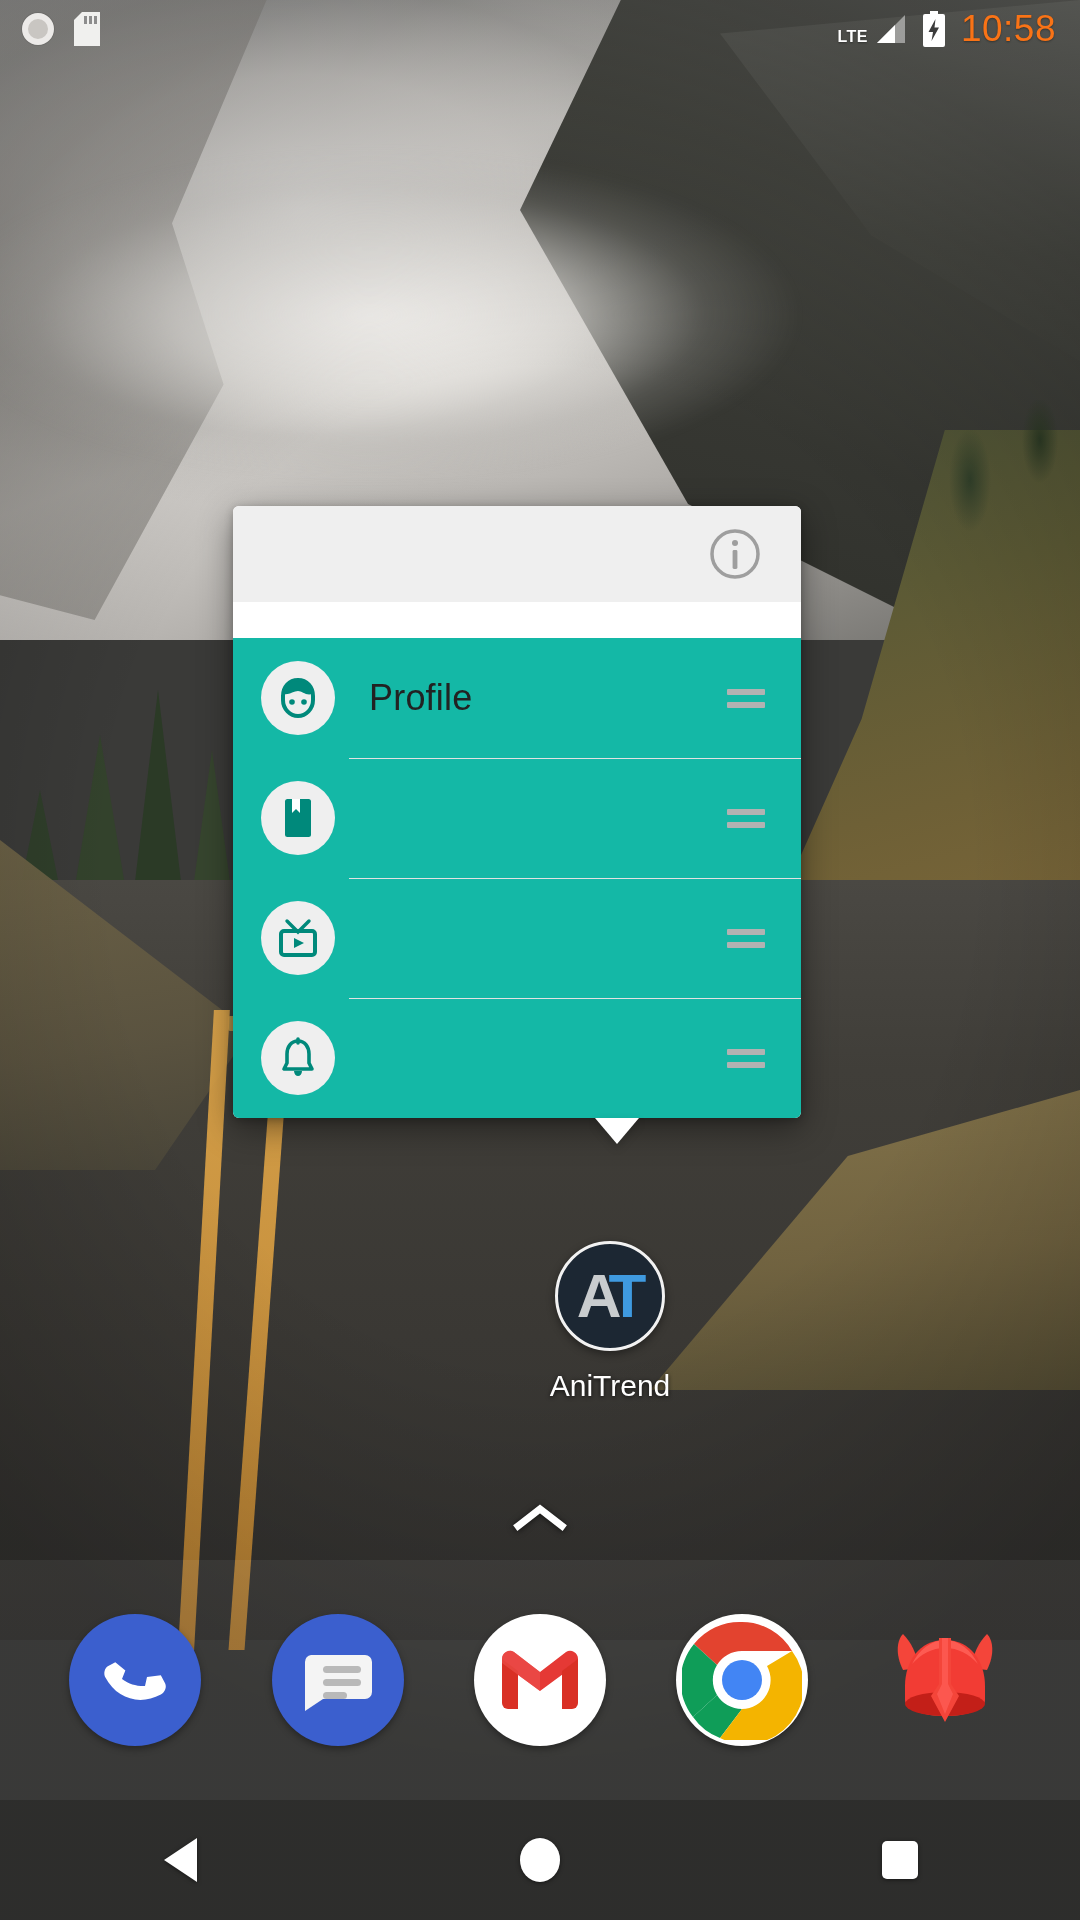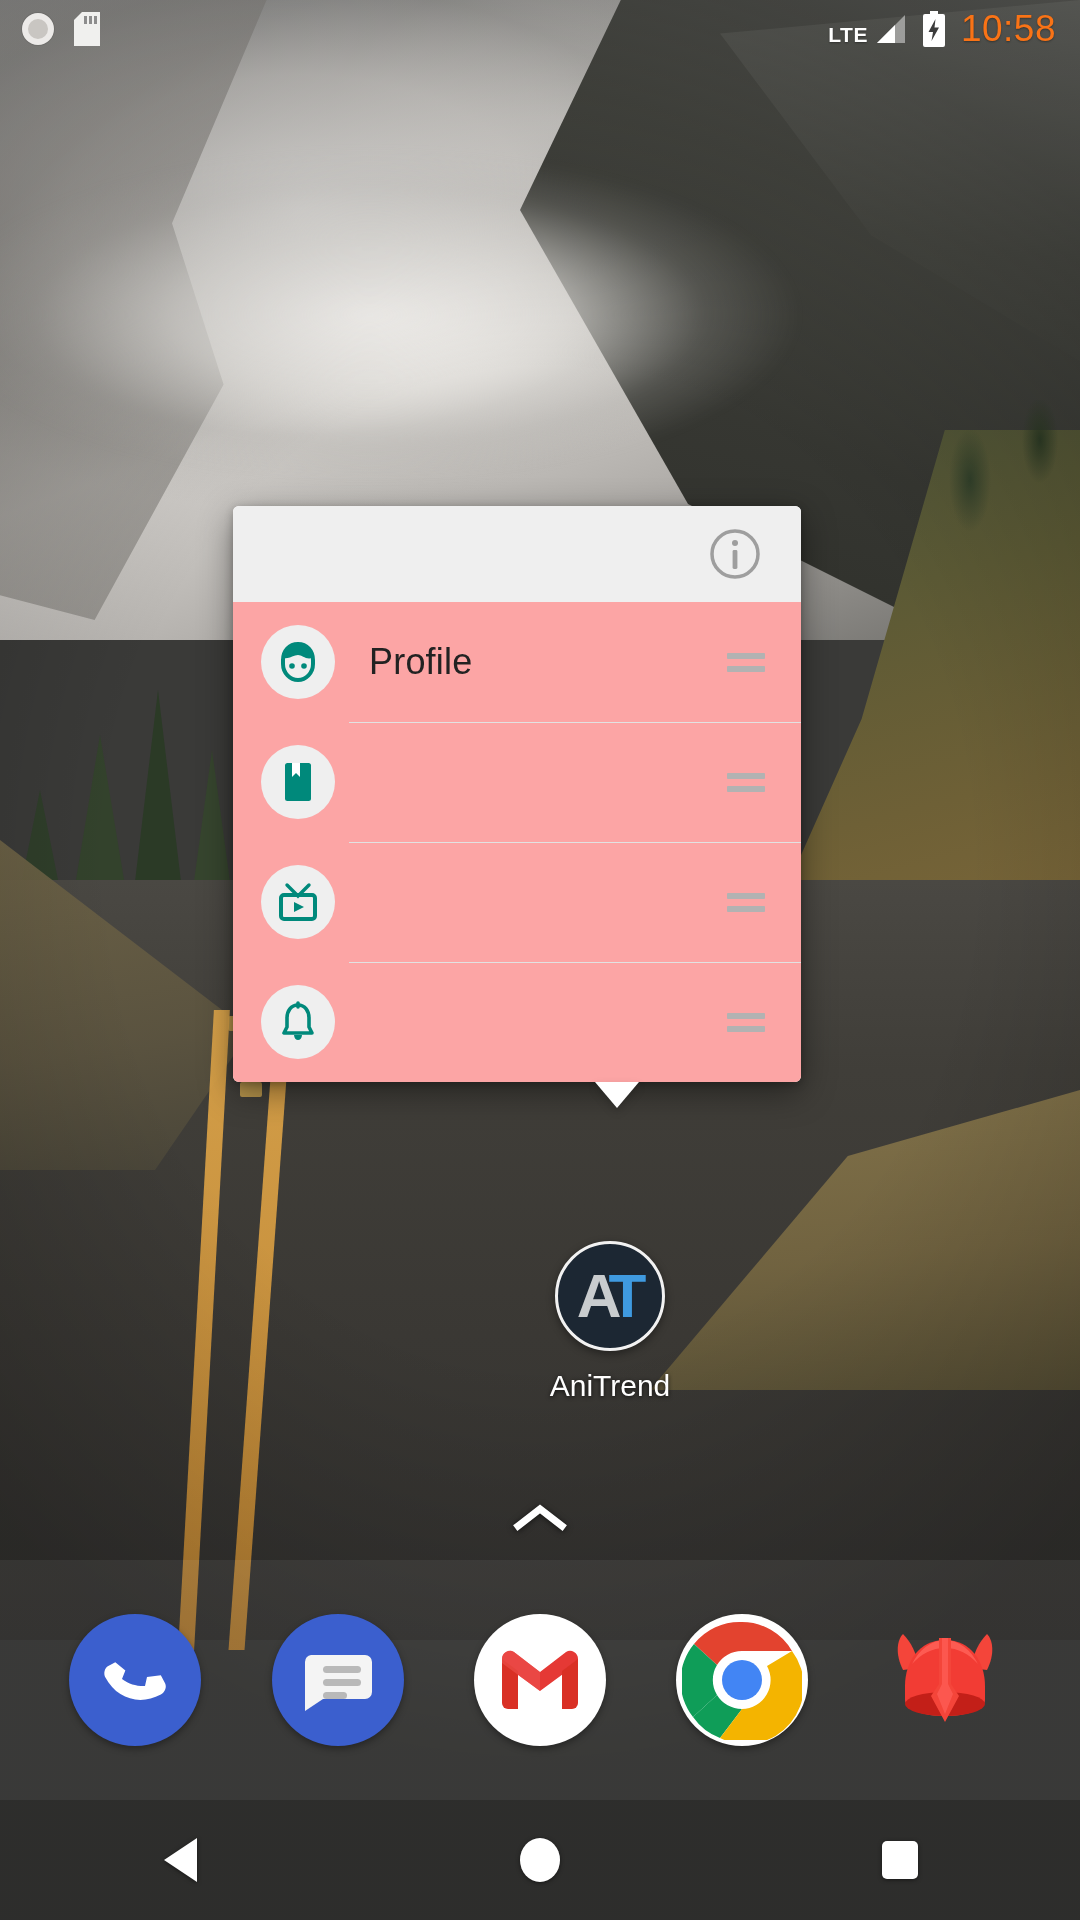--- a/index.html
+++ b/index.html
@@ -134,21 +134,21 @@
   .sb-time {
     font-size:37px; letter-spacing:0.5px; color:#f97316; font-weight:400;
   }
   .icon-rec {
     width:32px; height:32px; border-radius:50%;
     border:6px solid #eceae8; background:#c9c6c2;
     box-shadow:0 0 0 1px rgba(0,0,0,0.08);
   }
   .icon-sd { width:26px; height:34px; position:relative; }
   .icon-sd svg { display:block; }
-  .icon-lte { font-size:21px; font-weight:700; letter-spacing:0.5px; line-height:1; }
+  .icon-lte { font-size:16px; font-weight:700; letter-spacing:0.5px; line-height:1; }
   .sig-wrap { display:flex; align-items:flex-end; gap:5px; }
   .icon-signal { width:34px; height:32px; }
   .icon-batt { width:26px; height:36px; }
 
   
   #homelayer { position:absolute; inset:0; z-index:20; }
 
   
   #app-shortcut {
     position:absolute; left:512px; top:1241px; width:196px;
@@ -227,21 +227,21 @@
     box-shadow:0 10px 34px rgba(0,0,0,0.42), 0 2px 8px rgba(0,0,0,0.25);
     z-index:50;
   }
   .popup-header {
     height:96px; background:#efefef;
     border-radius:6px 6px 0 0;
     display:flex; align-items:center; justify-content:flex-end;
     padding-right:38px;
   }
   .info-icon { width:56px; height:56px; cursor:pointer; }
-  .popup-body { background:#fca5a5; border-radius:0 0 6px 6px; overflow:hidden; }
+  .popup-body { background:#14b8a6; border-radius:0 0 6px 6px; overflow:hidden;margin-top:36px; }
   .menu-row {
     height:120px; display:flex; align-items:center;
     padding-left:28px; padding-right:36px;
     position:relative; cursor:pointer;
   }
   .menu-row .divider {
     position:absolute; left:116px; right:0; top:0; height:1px;
     background:#e2e2e2;
   }
   .menu-row:first-child .divider { display:none; }

